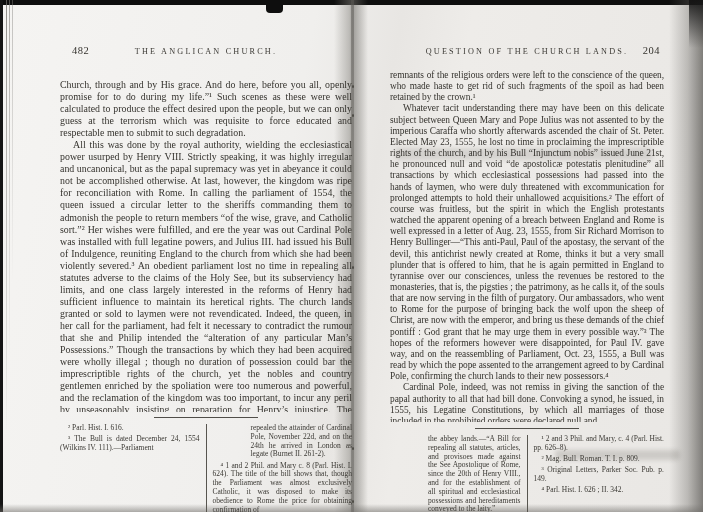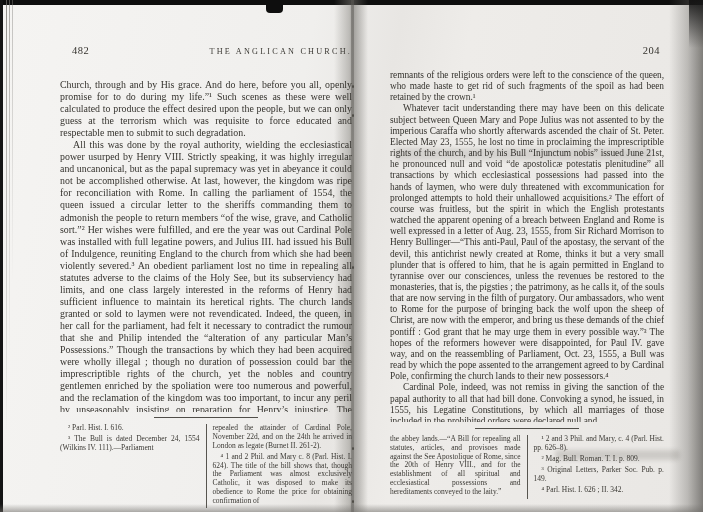--- a/index.html
+++ b/index.html
@@ -33,40 +33,40 @@
   .stitch{position:absolute;left:352px;width:2px;height:3px;border-radius:50%;background:#4c4a45;}
   .smudge{position:absolute;background:rgba(150,148,142,.28);filter:blur(2px);border-radius:4px;}
   .sm1{left:395px;top:148px;width:258px;height:12px;}
   .sm2{left:555px;top:450px;width:125px;height:10px;background:rgba(150,148,142,.34);}
 
   
   .page{position:absolute;color:#35332e;}
   .page-left{left:60px;top:46px;width:292px;}
   .page-right{left:390px;top:46px;width:274px;}
 
-  .running-head{position:relative;height:12px;line-height:12px;text-align:right;
+  .running-head{position:relative;height:12px;line-height:12px;text-align:center;
     font-size:8.2px;letter-spacing:2.2px;color:#3c3a35;}
   .pagenum{position:absolute;top:-1px;font-size:10.5px;letter-spacing:.5px;color:#34322d;}
   .page-left .pagenum{left:12px;}
   .page-right .pagenum{right:4px;}
 
   .bodytext{text-align:justify;overflow:hidden;}
   .page-left .bodytext{margin-top:21px;height:333px;font-size:9.9px;line-height:12.05px;}
   .page-right .bodytext{margin-top:12px;height:352px;font-size:9.4px;line-height:11.15px;letter-spacing:-0.05px;}
   .para{margin:0;}
   .para + .para{text-indent:13px;}
 
   .fn-rule{width:104px;border-top:1px solid #504e49;margin:5px auto 0;}
   .page-right .fn-rule{margin-top:6px;}
   .fns{display:flex;margin-top:6px;text-align:justify;font-size:7.5px;line-height:8.8px;color:#3a3833;}
   .fn-col{flex:1;min-width:0;}
   .fn-col.first{padding-right:6px;}
   .fn-col.second{padding-left:6px;border-left:1px solid #57554f;}
   .fns p{margin:0 0 2.5px;text-indent:8px;}
-  .fns p.cont{text-indent:0;}
+  .fns p.cont{text-indent:0;margin-left:38px;}
 </style>
 </head>
 <body>
 
 <div class="scan">
 
   <div class="edge-top"></div>
   <div class="edge-top-blob"></div>
   <div class="edge-left"></div>
   <div class="page-line pl1"></div>
@@ -102,20 +102,21 @@
       </div>
       <div class="fn-col second">
         <p class="cont">repealed the attainder of Cardinal Pole, November 22d, and on the 24th he arrived in London as legate (Burnet II. 261-2).</p>
         <p>⁴ 1 and 2 Phil. and Mary c. 8 (Parl. Hist. I. 624).  The title of the bill shows that, though the Parliament was almost exclusively Catholic, it was disposed to make its obedience to Rome the price for obtaining confirmation of</p>
       </div>
     </div>
   </section>
 
   <section class="page page-right">
     <header class="running-head">
+      <span class="head-title">QUESTION OF THE CHURCH LANDS.</span>
       <span class="pagenum">204</span>
     </header>
     <div class="bodytext">
       <p class="para">remnants of the religious orders were left to the conscience of the queen, who made haste to get rid of such fragments of the spoil as had been retained by the crown.¹</p>
       <p class="para">Whatever tacit understanding there may have been on this delicate subject between Queen Mary and Pope Julius was not assented to by the imperious Caraffa who shortly afterwards ascended the chair of St. Peter.  Elected May 23, 1555, he lost no time in proclaiming the imprescriptible rights of the church, and by his Bull “Injunctum nobis” issued June 21st, he pronounced null and void “de apostolicæ potestatis plenitudine” all transactions by which ecclesiastical possessions had passed into the hands of laymen, who were duly threatened with excommunication for prolonged attempts to hold their unhallowed acquisitions.²  The effort of course was fruitless, but the spirit in which the English protestants watched the apparent opening of a breach between England and Rome is well expressed in a letter of Aug. 23, 1555, from Sir Richard Morrison to Henry Bullinger—“This anti-Paul, Paul of the apostasy, the servant of the devil, this antichrist newly created at Rome, thinks it but a very small plunder that is offered to him, that he is again permitted in England to tyrannise over our consciences, unless the revenues be restored to the monasteries, that is, the pigsties ; the patrimony, as he calls it, of the souls that are now serving in the filth of purgatory.  Our ambassadors, who went to Rome for the purpose of bringing back the wolf upon the sheep of Christ, are now with the emperor, and bring us these demands of the chief pontiff : God grant that he may urge them in every possible way.”³  The hopes of the reformers however were disappointed, for Paul IV. gave way, and on the reassembling of Parliament, Oct. 23, 1555, a Bull was read by which the pope assented to the arrangement agreed to by Cardinal Pole, confirming the church lands to their new possessors.⁴</p>
       <p class="para">Cardinal Pole, indeed, was not remiss in giving the sanction of the papal authority to all that had bill done.  Convoking a synod, he issued, in 1555, his Legatine Constitutions, by which all marriages of those included in the prohibited orders were declared null and</p>
     </div>
     <div class="fn-rule"></div>
     <div class="fns">
       <div class="fn-col first">

